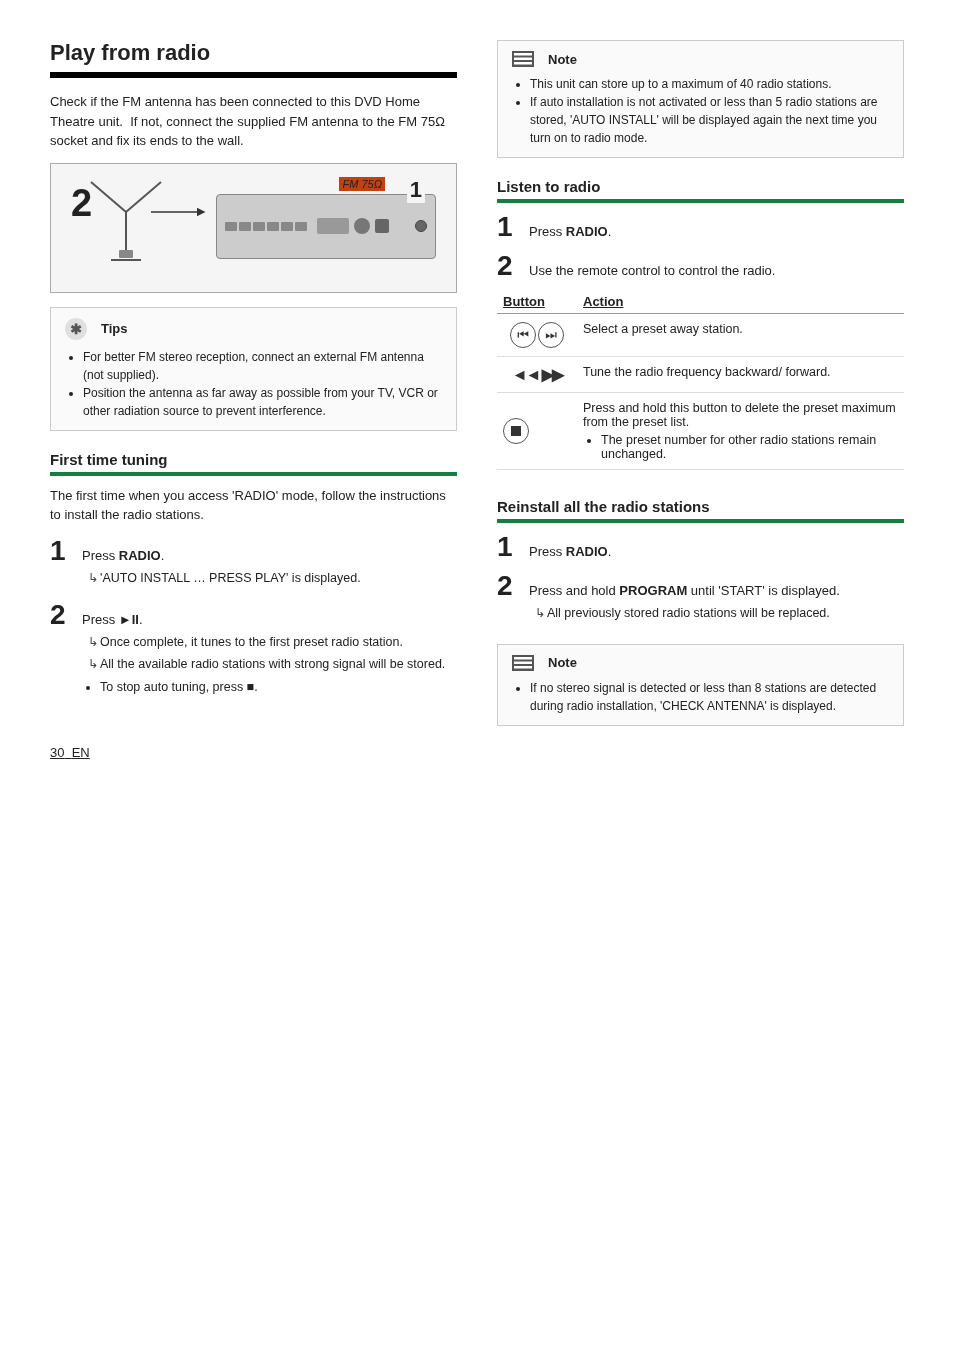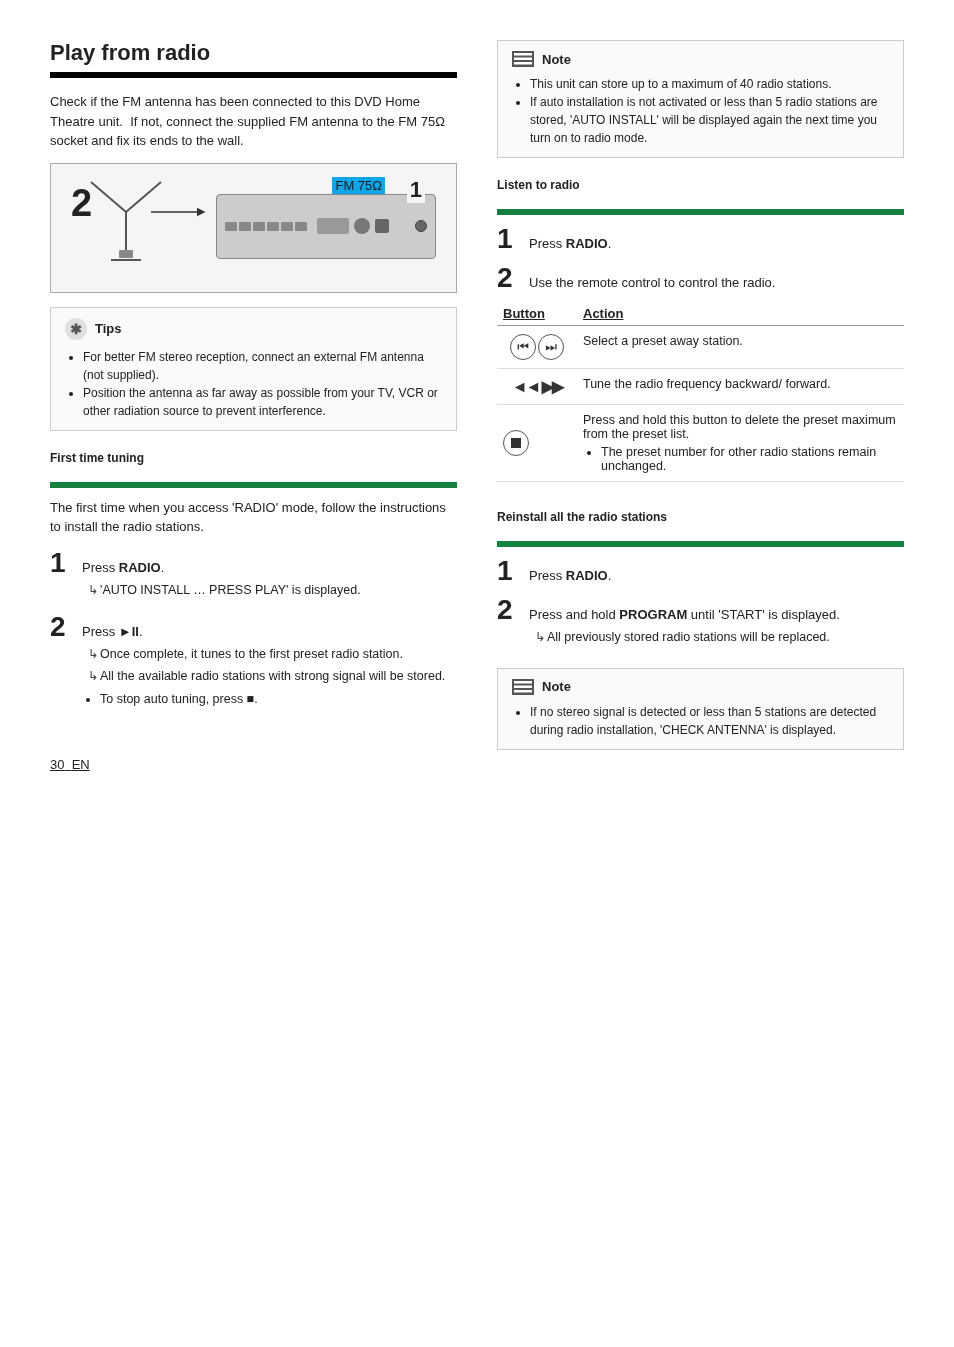--- a/index.html
+++ b/index.html
@@ -24,45 +24,45 @@
 
     h1.section-title {
       font-size: 22px;
       font-weight: bold;
       border-bottom: 6px solid #000000;
       padding-bottom: 6px;
       margin-bottom: 14px;
     }
 
     h2.sub-title {
-      font-size: 12px;
-      font-weight: bold;
-      border-bottom: 6px solid #15803d;
-      padding-bottom: 17px;
+      font-size: 15px;
+      font-weight: bold;
+      border-bottom: 4px solid #15803d;
+      padding-bottom: 4px;
       margin-bottom: 10px;
       margin-top: 20px;
     }
 
     p.body-text {
       font-size: 13px;
       line-height: 1.5;
       margin-bottom: 12px;
     }
 
     .tips-box, .note-box {
       border: 1px solid #ccc;
       padding: 10px 14px;
       margin-bottom: 16px;
       background: #fafafa;
     }
 
     .tips-box .box-header, .note-box .box-header {
       display: flex;
       align-items: center;
-      gap: 8px;
+      gap: 14px;
       font-weight: bold;
       font-size: 13px;
       margin-bottom: 8px;
     }
 
     .tips-icon {
       width: 22px;
       height: 22px;
       background: #e0e0e0;
       border-radius: 50%;
@@ -284,21 +284,21 @@
           <span style="display:block;width:12px;height:9px;background:#888;border-radius:1px;"></span>
           <span style="display:block;width:12px;height:9px;background:#888;border-radius:1px;"></span>
           <span style="display:block;width:12px;height:9px;background:#888;border-radius:1px;"></span>
         </div>
         <div style="display:flex;align-items:center;gap:5px;">
           <div style="width:32px;height:16px;background:#999;border-radius:2px;"></div>
           <div style="width:16px;height:16px;background:#777;border-radius:50%;"></div>
           <div style="width:14px;height:14px;background:#666;border-radius:2px;"></div>
         </div>
 
-        <div style="position:absolute;top:-18px;right:50px;font-size:13px;background:#0ea5e9;padding:1px 3px;">FM 75Ω</div>
+        <div style="position:absolute;top:-18px;right:50px;font-size:11px;background:#c2410c;padding:1px 3px;font-style:italic;">FM 75Ω</div>
 
         <div style="position:absolute;top:-18px;right:10px;font-size:22px;font-weight:bold;background:#f5f5f5;padding:0 3px;">1</div>
 
         <div style="position:absolute;top:50%;right:8px;transform:translateY(-50%);width:12px;height:12px;background:#666;border-radius:50%;border:1.5px solid #444;"></div>
       </div>
     </div>
 
     <div class="tips-box">
       <div class="box-header">
         <div class="tips-icon">✱</div>
@@ -444,18 +444,18 @@
         <div class="note-icon">
           <svg width="18" height="12" viewBox="0 0 18 12">
             <rect x="0" y="0" width="18" height="2.5" fill="#fff"></rect>
             <rect x="0" y="4.5" width="18" height="2.5" fill="#fff"></rect>
             <rect x="0" y="9" width="18" height="2.5" fill="#fff"></rect>
           </svg>
         </div>
         <span>Note</span>
       </div>
       <ul>
-        <li>If no stereo signal is detected or less than 5 stations are detected during radio installation, 'CHECK ANTENNA' is displayed.</li>
+        <li>If no stereo signal is detected or less than 8 stations are detected during radio installation, 'CHECK ANTENNA' is displayed.</li>
       </ul>
     </div>
 
   </div>
 </div>
 
 </body></html>

